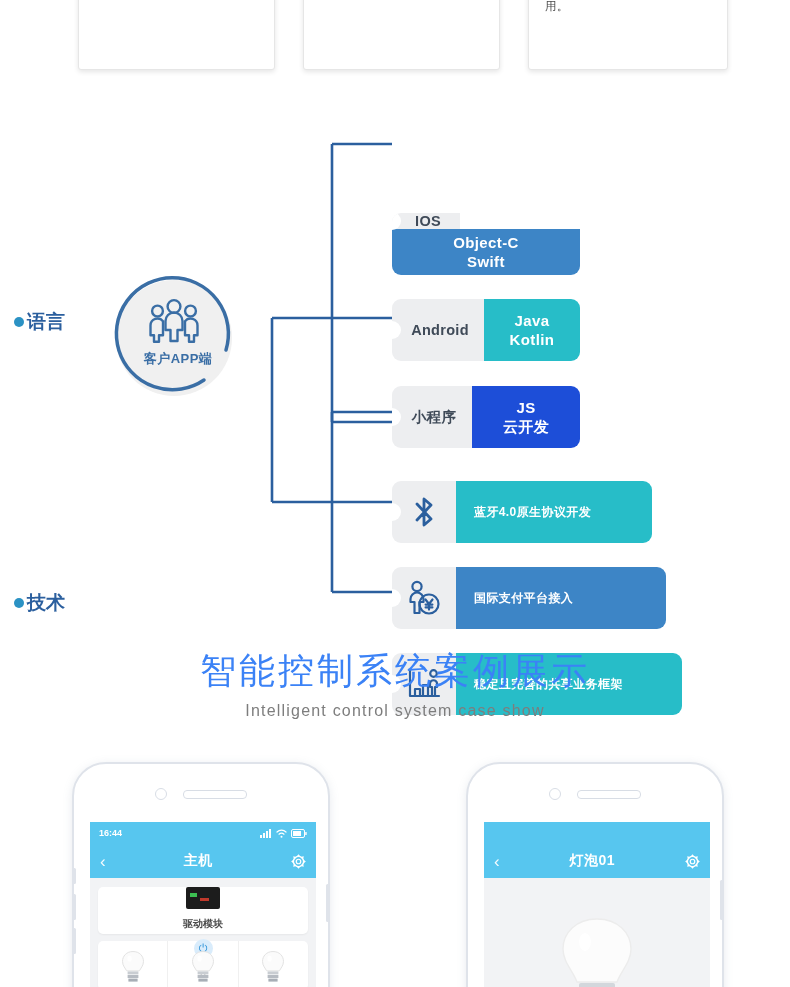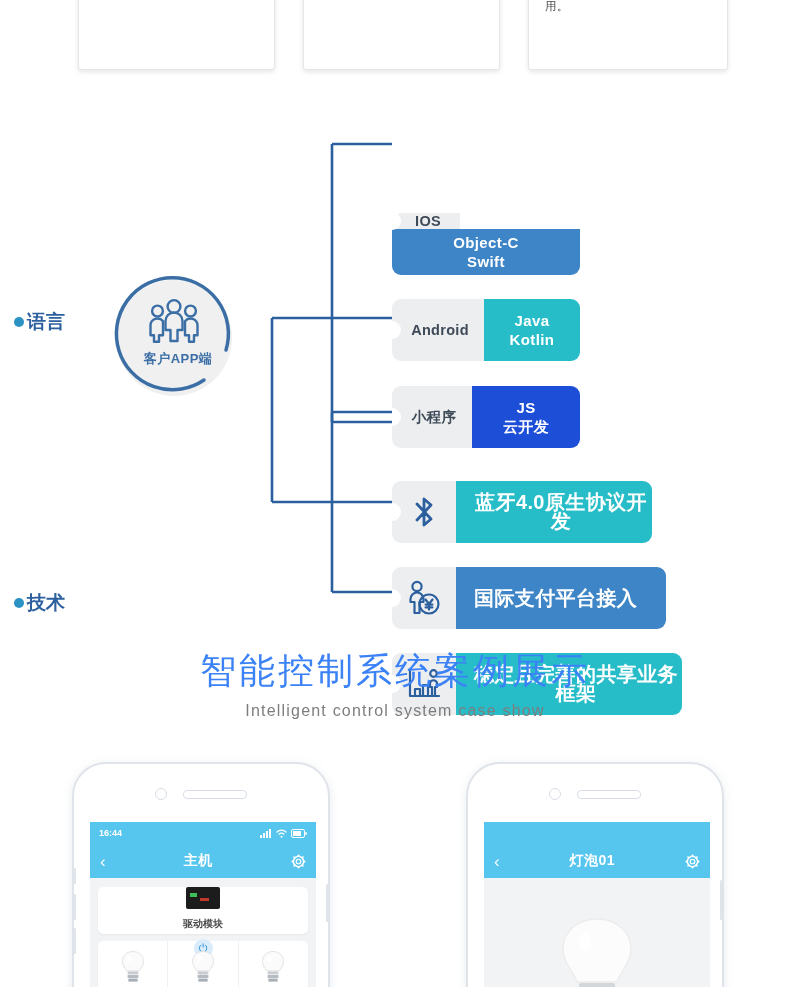--- a/index.html
+++ b/index.html
@@ -75,21 +75,21 @@
   }
   .pill .left .ltext{
     font-size:14.5px;color:#3f4a58;font-weight:bold;letter-spacing:.3px;
     padding:0 12px 0 16px;
   }
   .pill .right{
     flex:1 1 auto;display:flex;align-items:center;justify-content:center;
     color:#ffffff;font-weight:bold;text-align:center;line-height:19px;
     font-size:15px;letter-spacing:.4px;padding:0 4px;
   }
-  .pill .right.wide{justify-content:flex-start;padding-left:18px;font-size:20px;}
+  .pill .right.wide{justify-content:flex-start;padding-left:18px;font-size:12px;}
 
   .pill.p-ios    {left:392px;top:113px;width:188px;flex-direction:column;}
   .pill.p-ios .left{width:68px;}
   .pill.p-and    {left:392px;top:199px;width:188px;}
   .pill.p-and .left{width:92px;}
   .pill.p-mini   {left:392px;top:286px;width:188px;}
   .pill.p-mini .left{width:80px;}
 
   .pill.p-bt     {left:392px;top:381px;width:260px;}
   .pill.p-bt .left{width:64px;}

